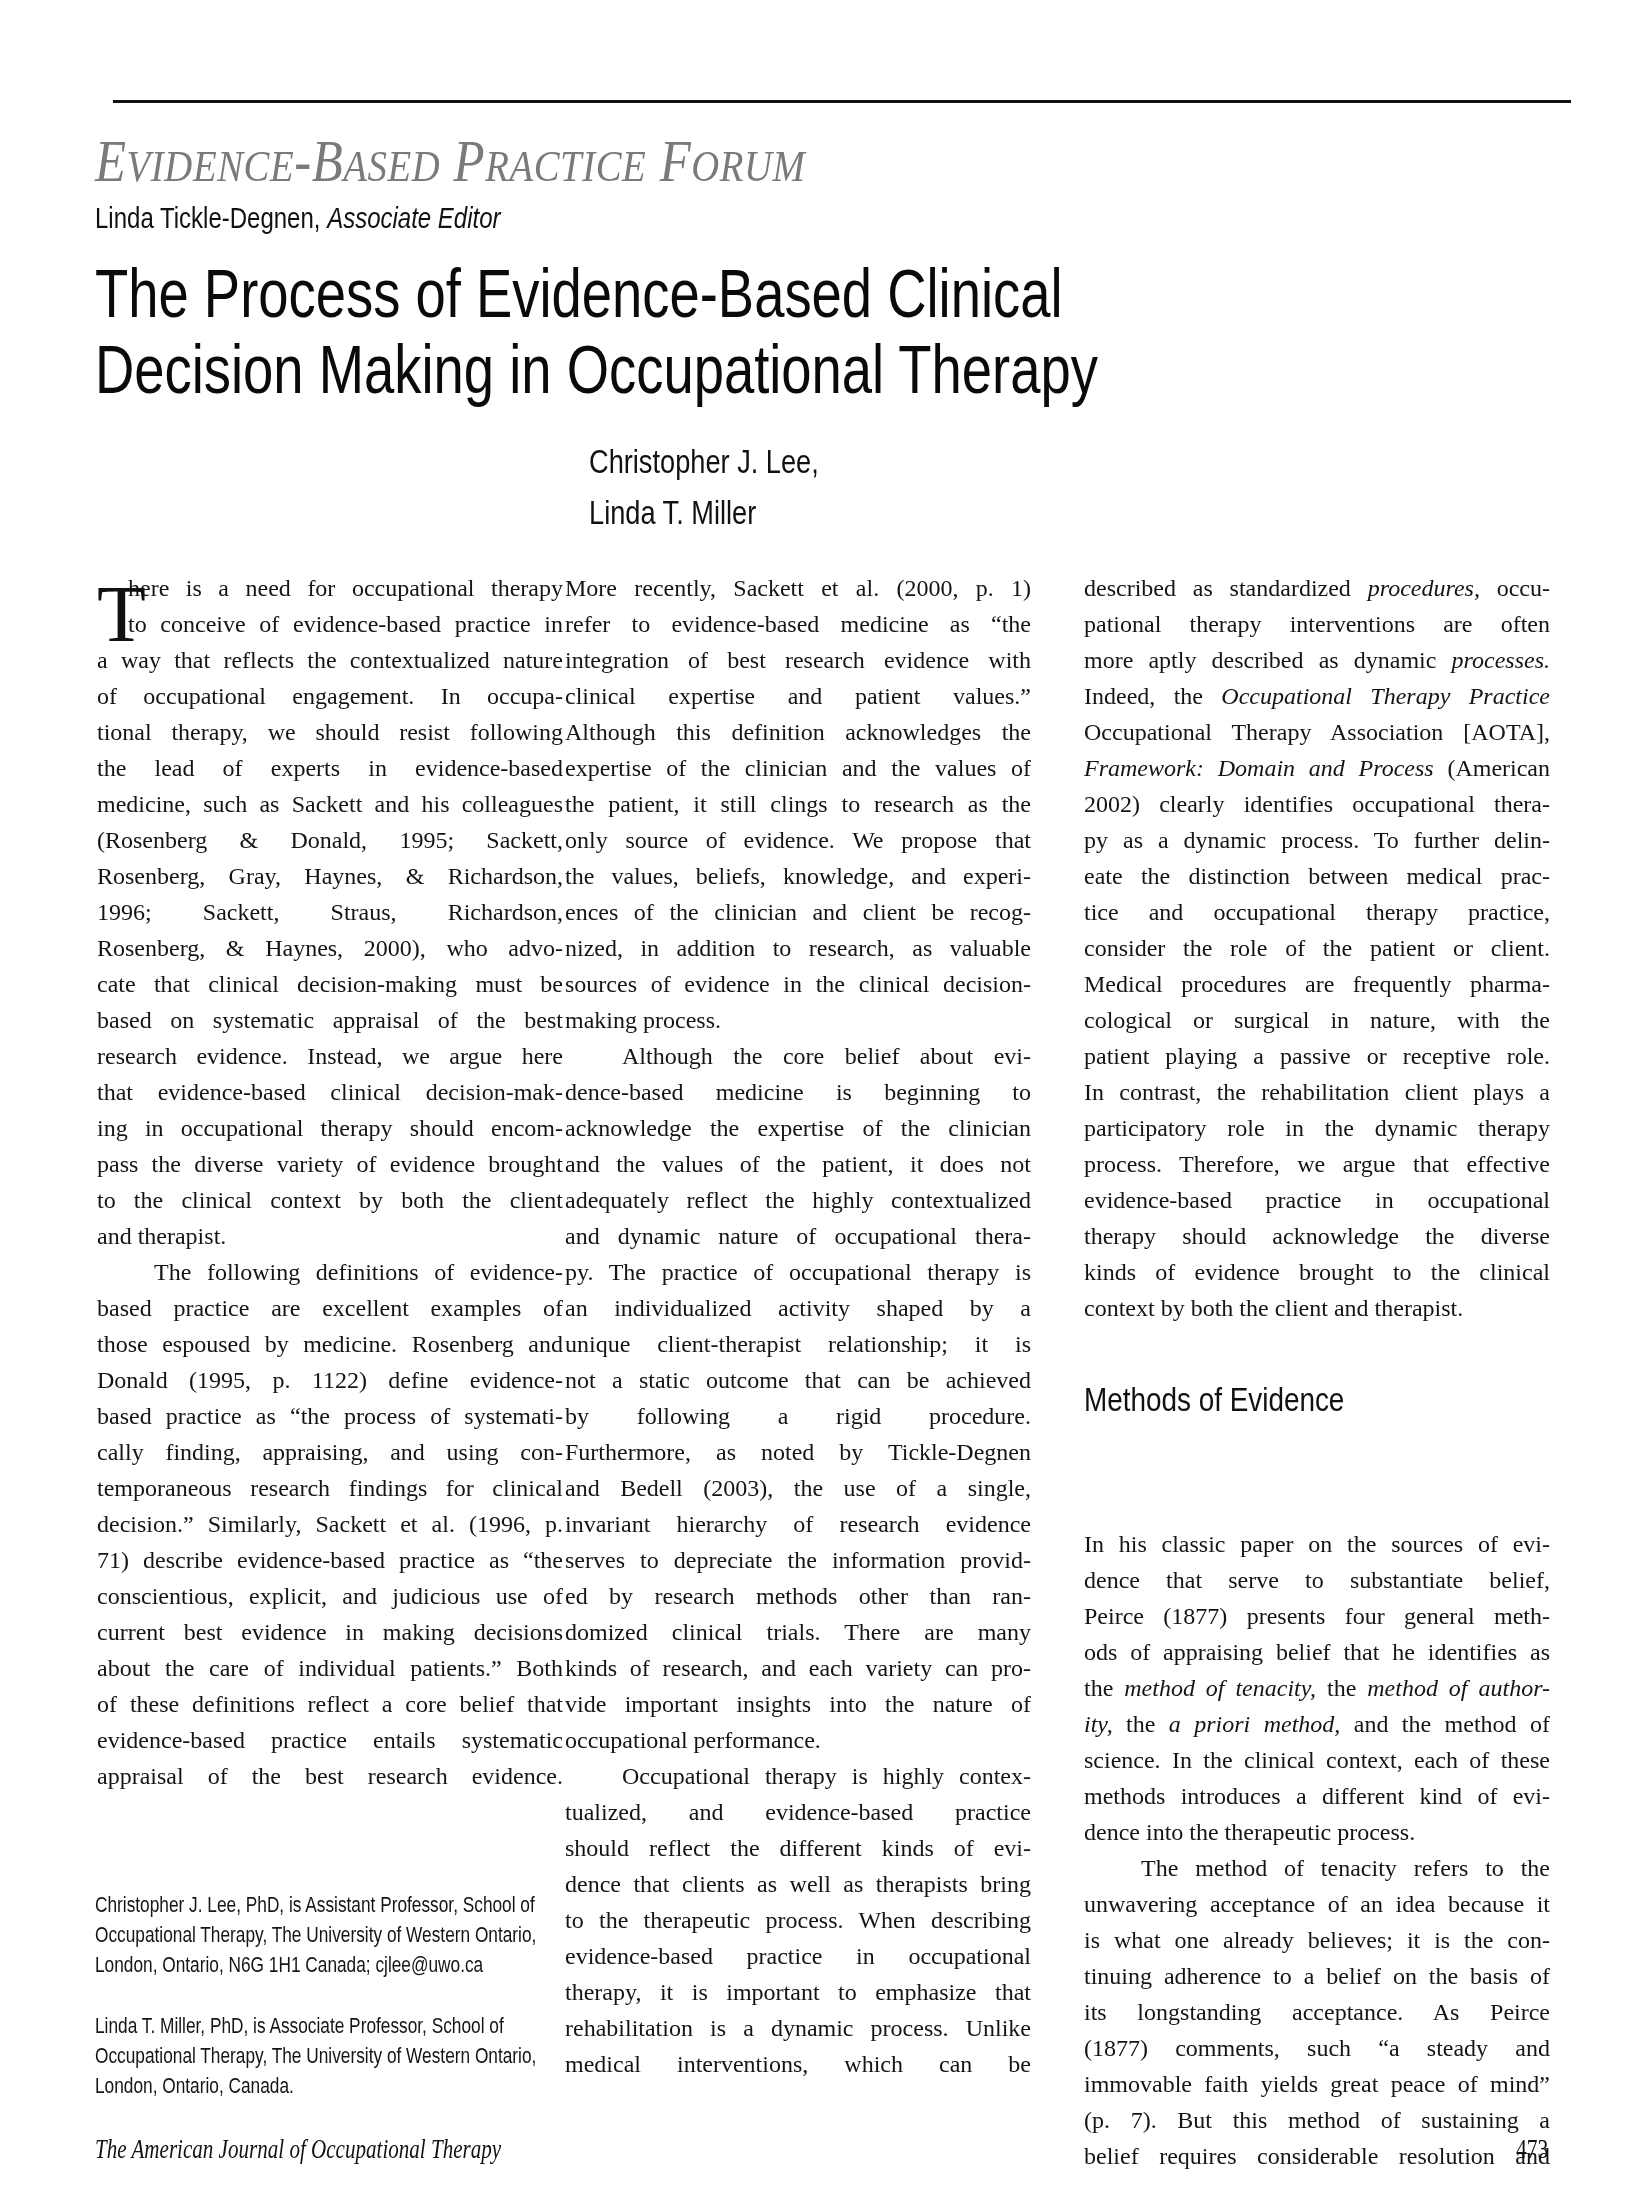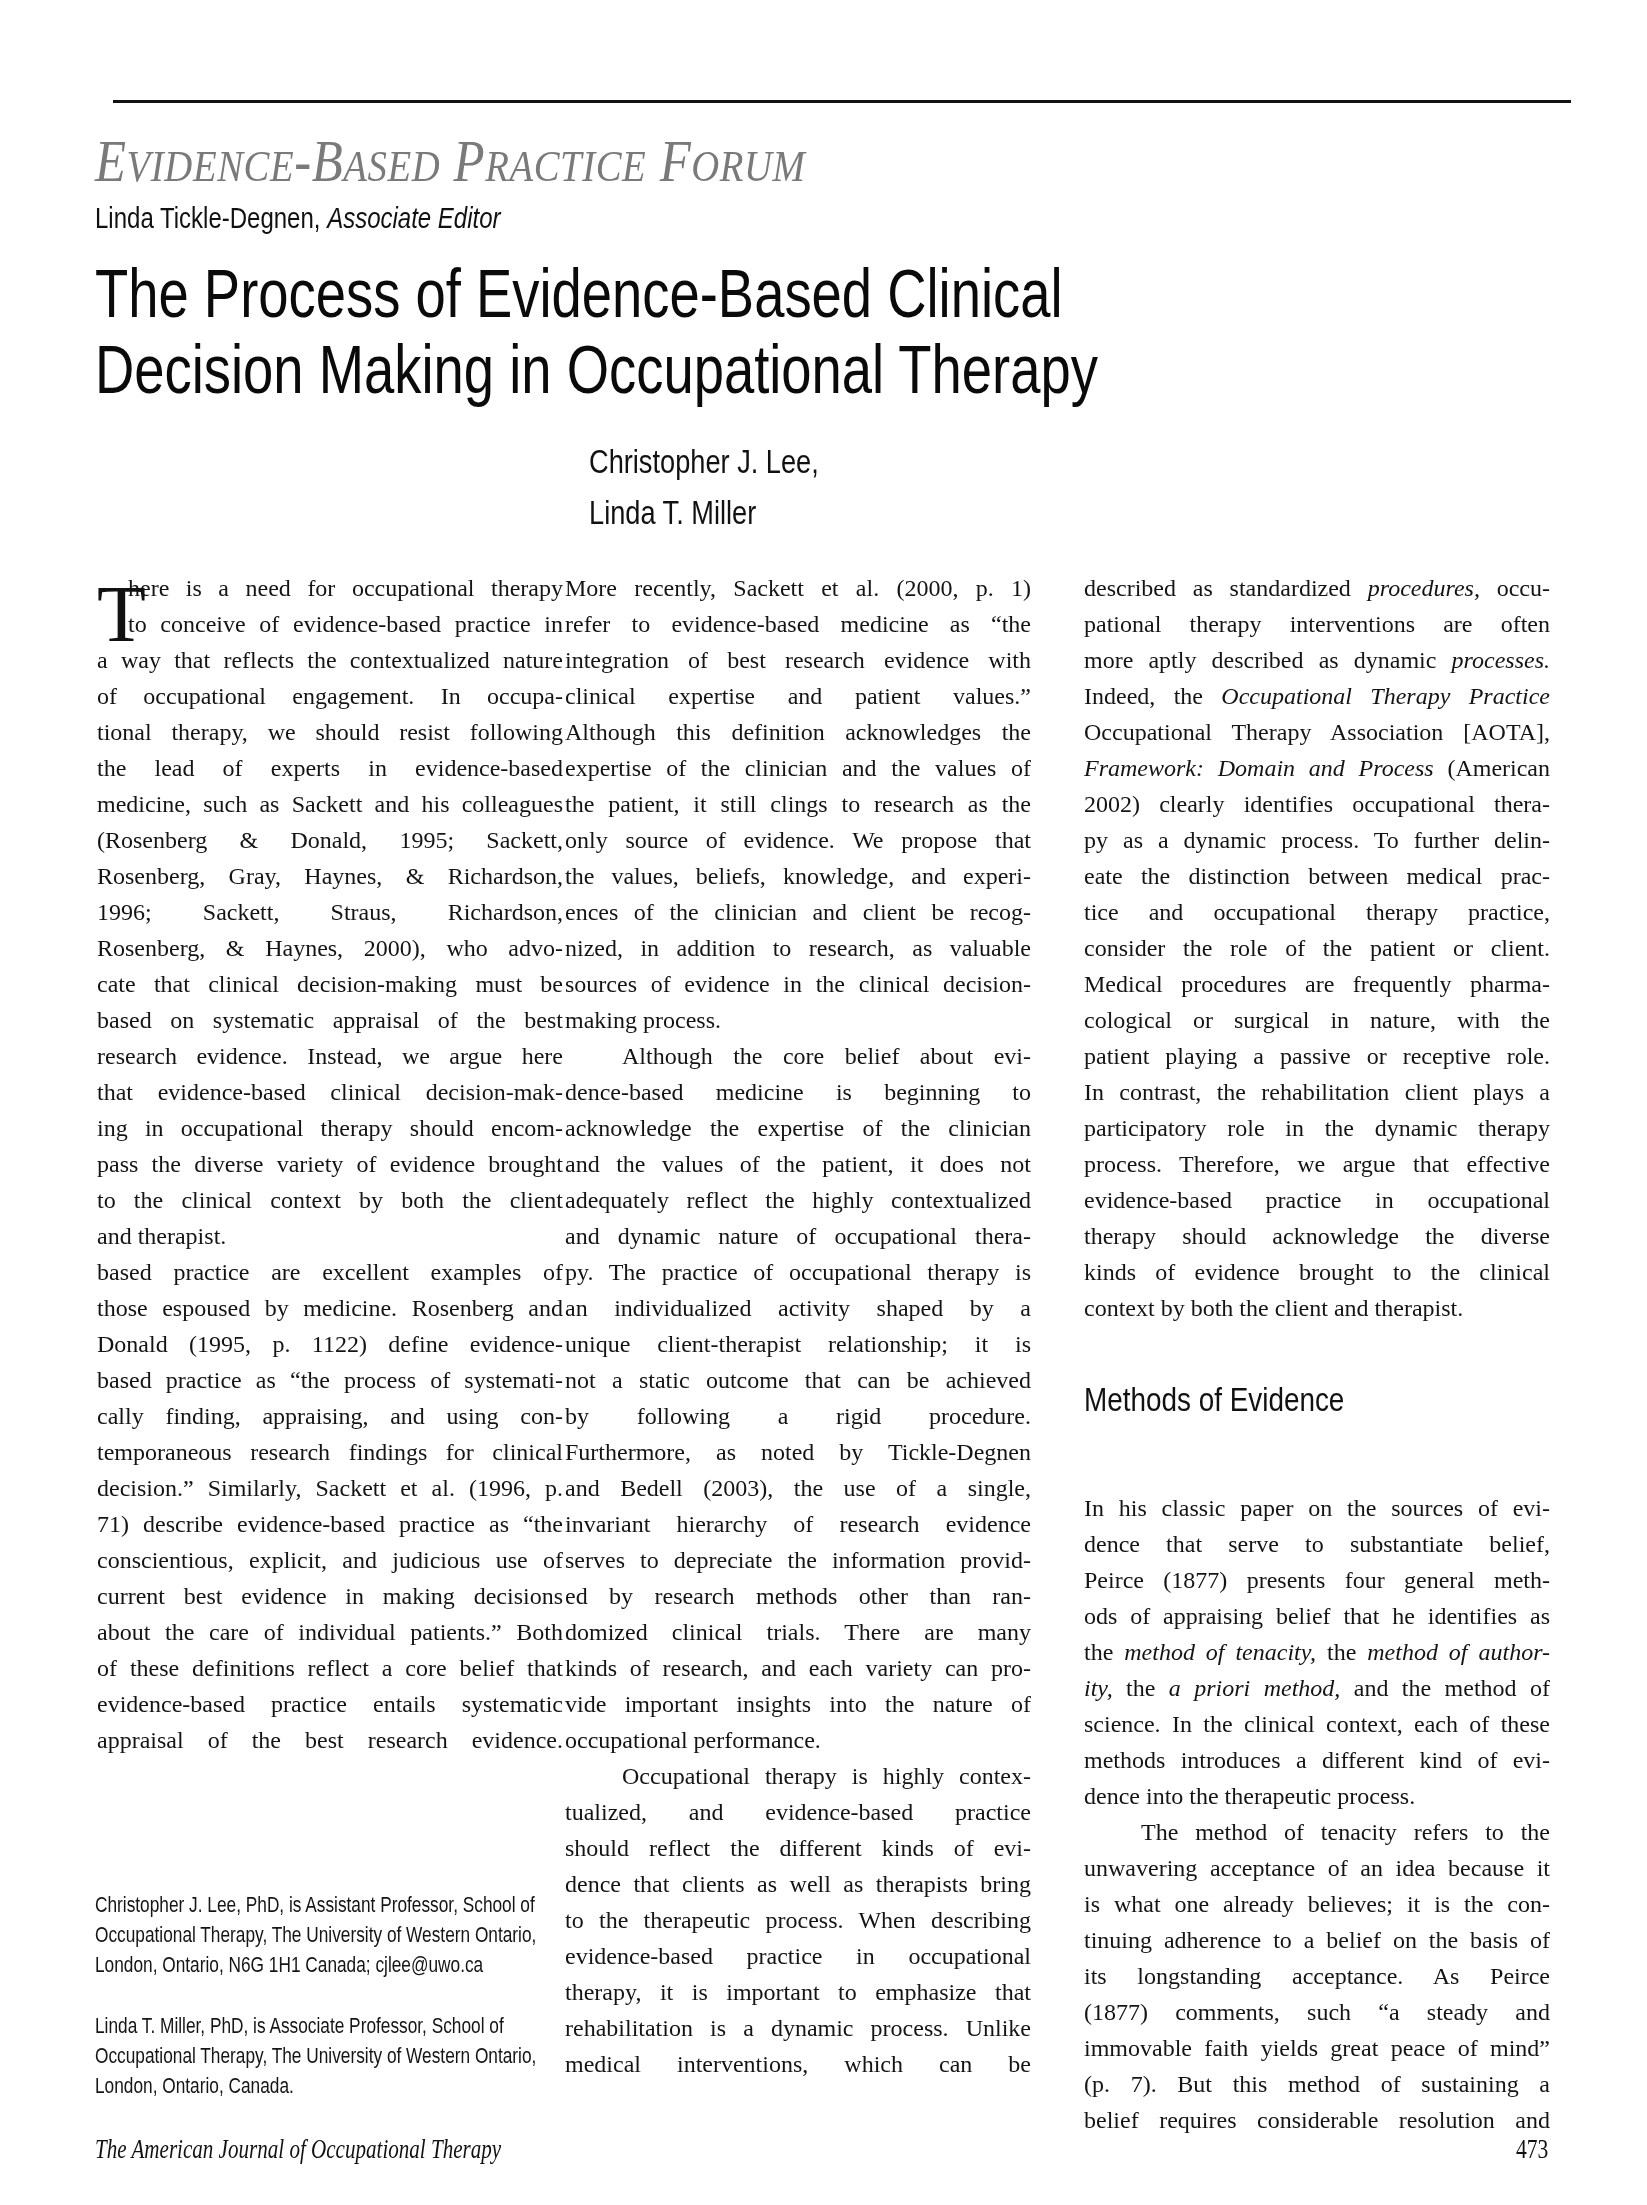--- a/index.html
+++ b/index.html
@@ -92,20 +92,21 @@
       <span class="line">1996; Sackett, Straus, Richardson,</span>
       <span class="line">Rosenberg, &amp; Haynes, 2000), who advo-</span>
       <span class="line">cate that clinical decision-making must be</span>
       <span class="line">based on systematic appraisal of the best</span>
       <span class="line">research evidence. Instead, we argue here</span>
       <span class="line">that evidence-based clinical decision-mak-</span>
       <span class="line">ing in occupational therapy should encom-</span>
       <span class="line">pass the diverse variety of evidence brought</span>
       <span class="line">to the clinical context by both the client</span>
       <span class="line last">and therapist.</span>
+      <span class="line ind">The following definitions of evidence-</span>
       <span class="line">based practice are excellent examples of</span>
       <span class="line">those espoused by medicine. Rosenberg and</span>
       <span class="line">Donald (1995, p. 1122) define evidence-</span>
       <span class="line">based practice as “the process of systemati-</span>
       <span class="line">cally finding, appraising, and using con-</span>
       <span class="line">temporaneous research findings for clinical</span>
       <span class="line">decision.” Similarly, Sackett et al. (1996, p.</span>
       <span class="line">71) describe evidence-based practice as “the</span>
       <span class="line">conscientious, explicit, and judicious use of</span>
       <span class="line">current best evidence in making decisions</span>
@@ -184,21 +185,21 @@
       <span class="line">process. Therefore, we argue that effective</span>
       <span class="line">evidence-based practice in occupational</span>
       <span class="line">therapy should acknowledge the diverse</span>
       <span class="line">kinds of evidence brought to the clinical</span>
       <span class="line last">context by both the client and therapist.</span>
     </div>
 </div>
 
 <div class="section-head">Methods of Evidence</div>
 
-<div class="col col3" style="top:1490px">
+<div class="col col3" style="top:1526px">
   <div>
       <span class="line">In his classic paper on the sources of evi-</span>
       <span class="line">dence that serve to substantiate belief,</span>
       <span class="line">Peirce (1877) presents four general meth-</span>
       <span class="line">ods of appraising belief that he identifies as</span>
       <span class="line">the <em>method of tenacity,</em> the <em>method of author-</em></span>
       <span class="line"><em>ity,</em> the <em>a priori method,</em> and the method of</span>
       <span class="line">science. In the clinical context, each of these</span>
       <span class="line">methods introduces a different kind of evi-</span>
       <span class="line last">dence into the therapeutic process.</span>

